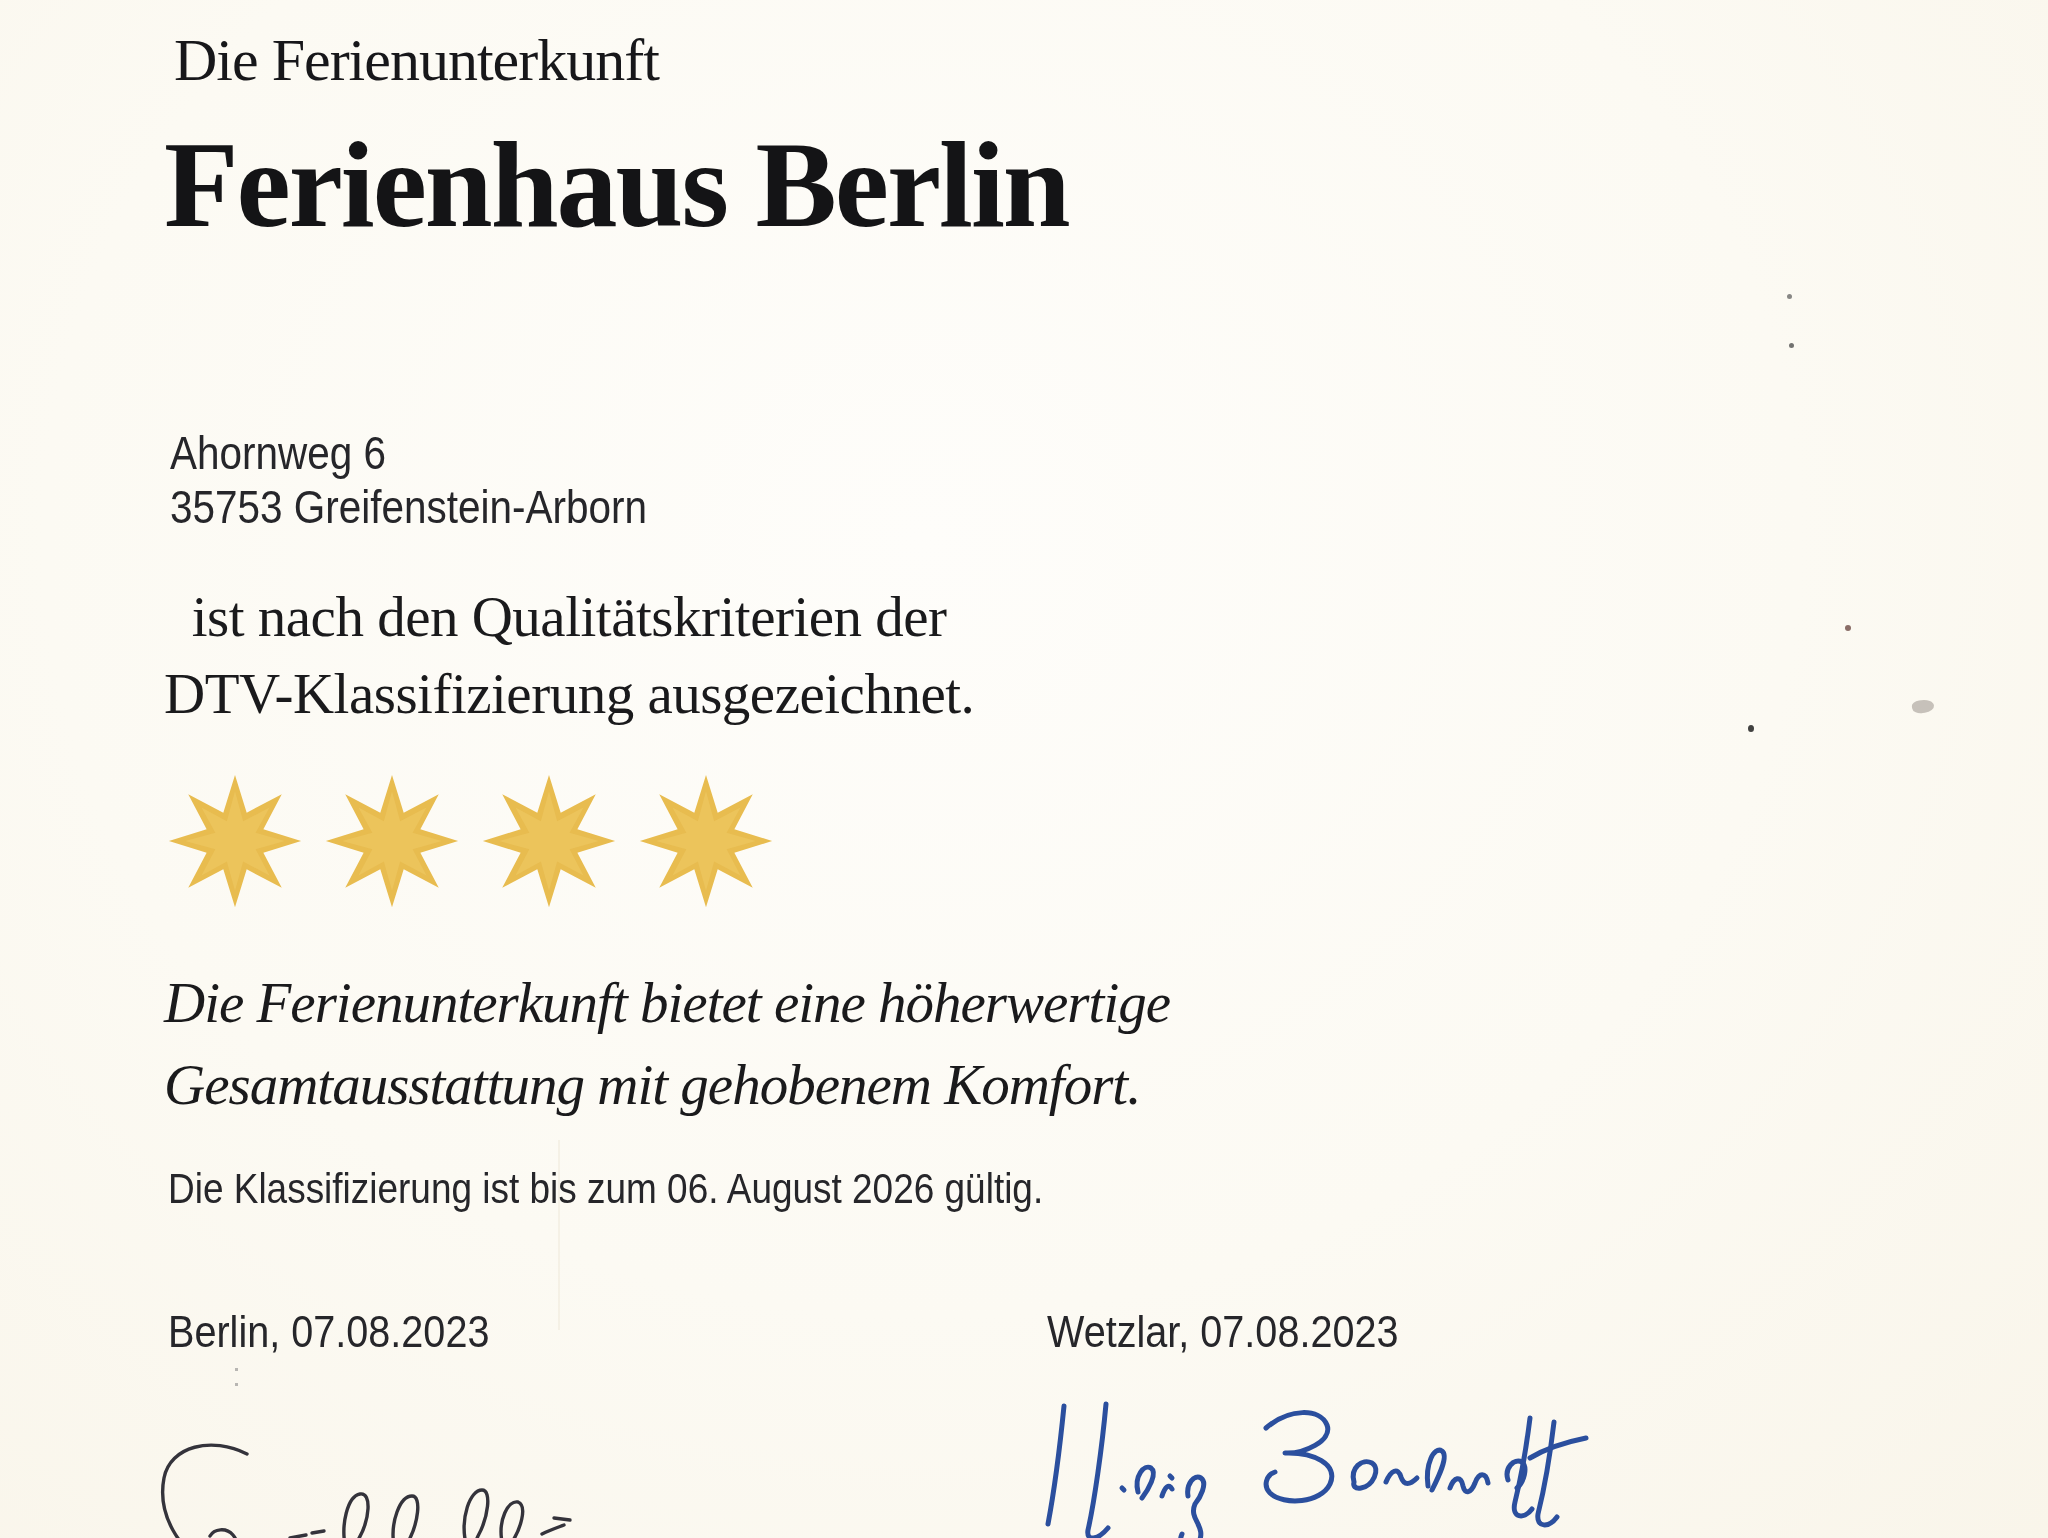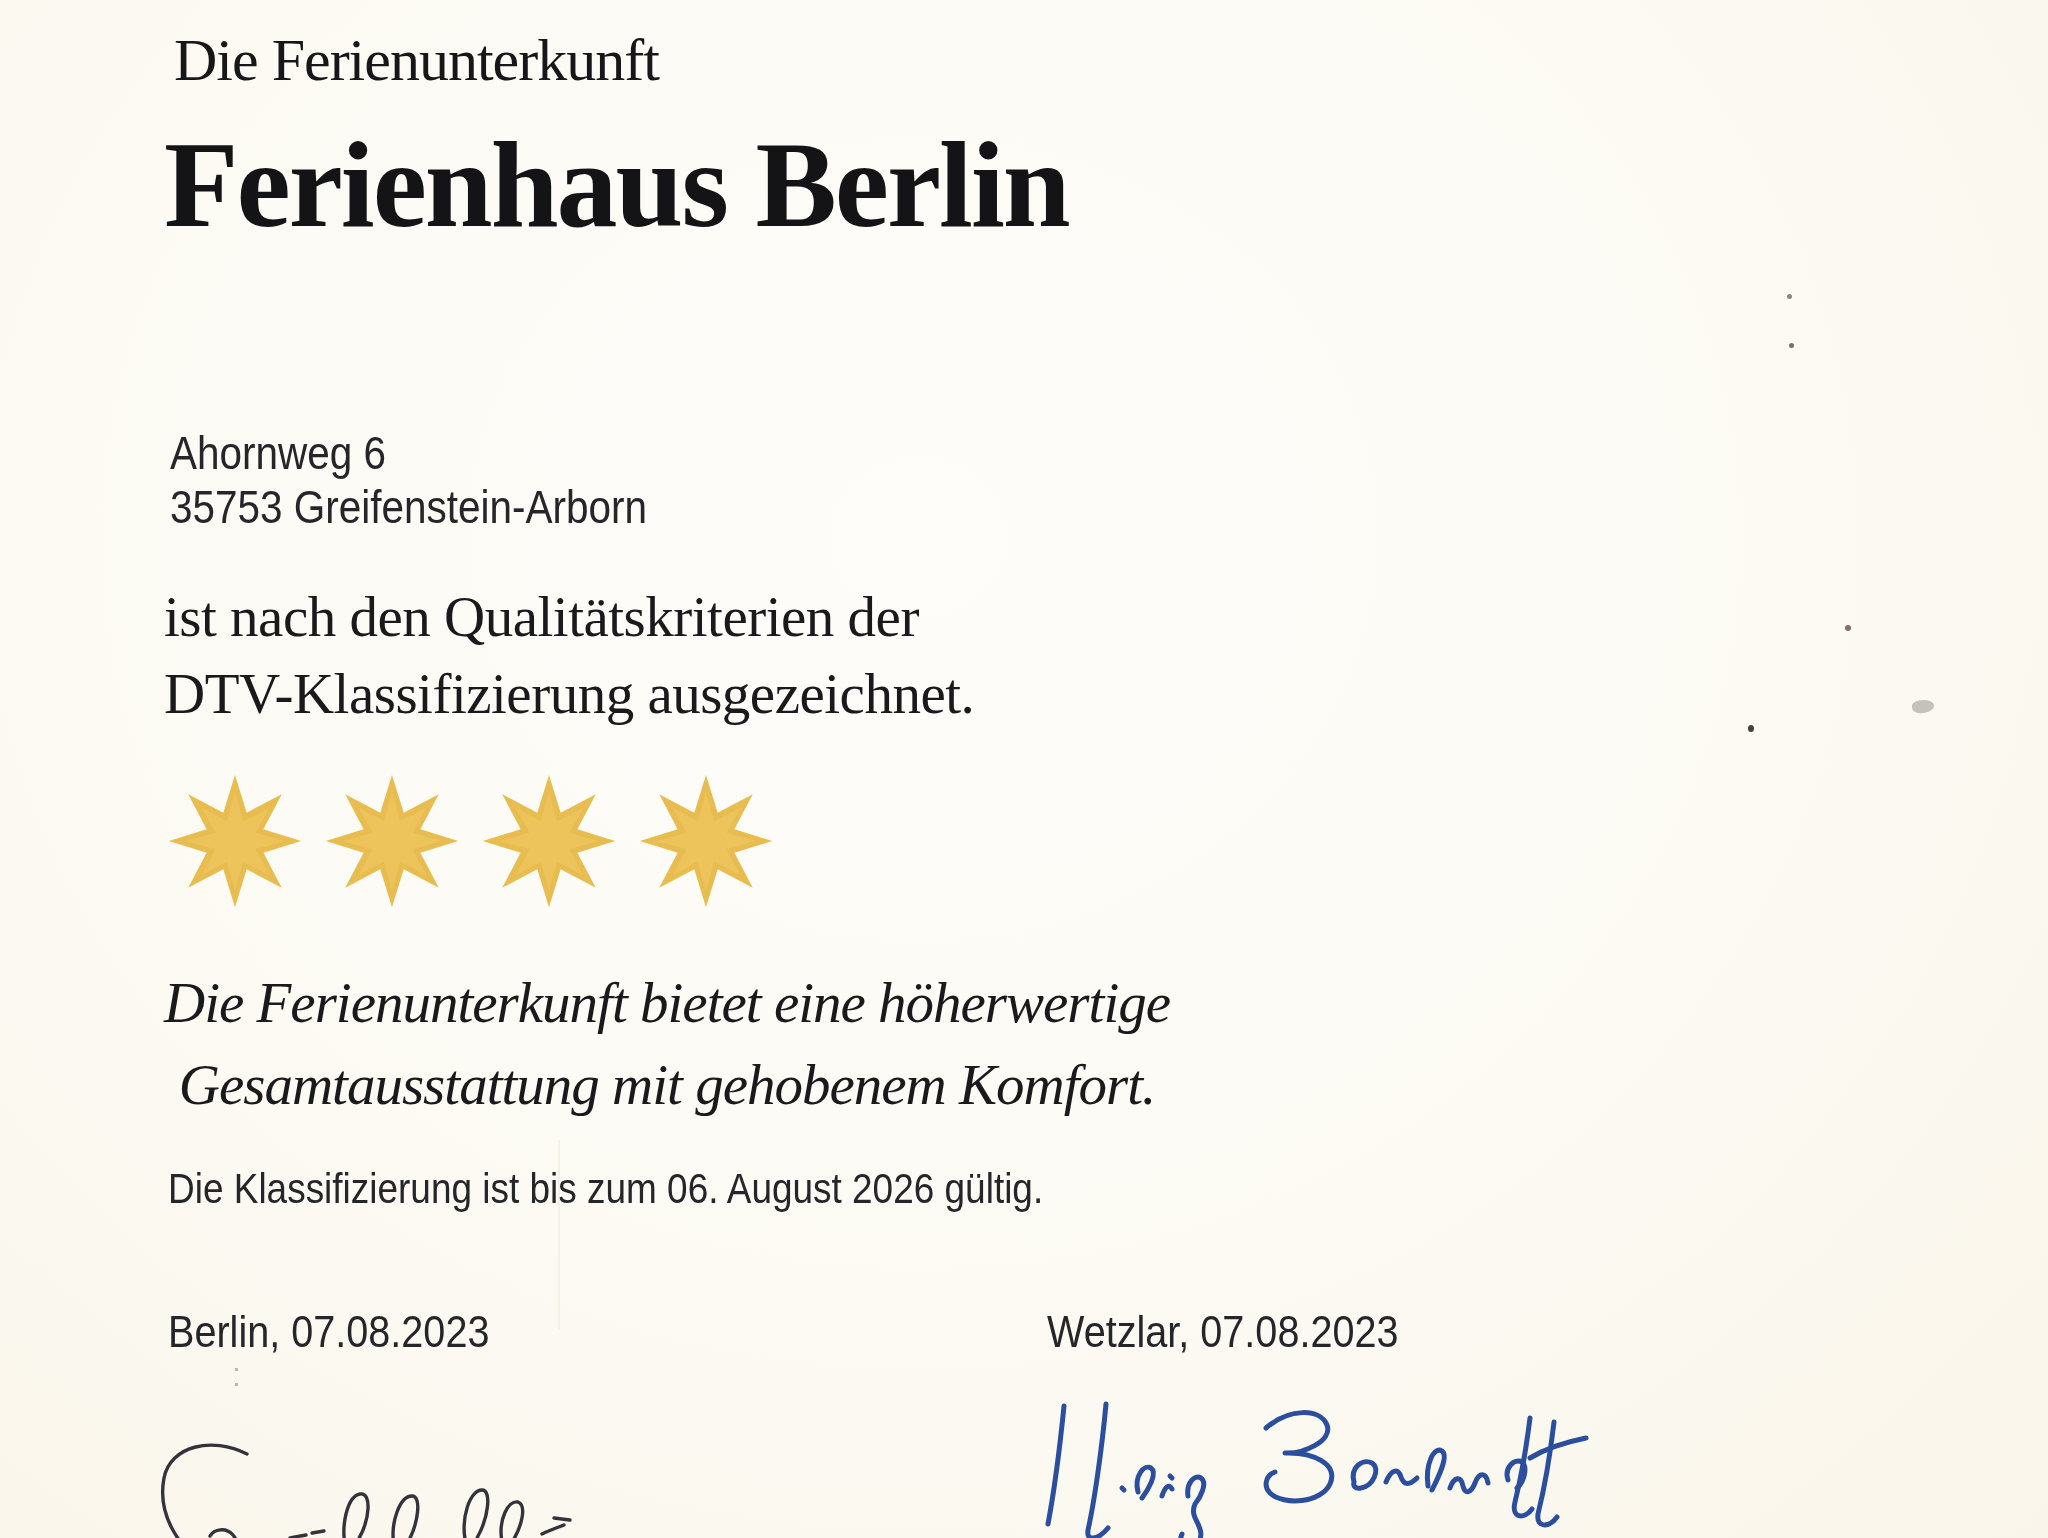--- a/index.html
+++ b/index.html
@@ -29,32 +29,32 @@
     transform:scaleX(0.88); transform-origin:left top;
   }
   .address{
     left:170px; top:426px;
     font-size:46px; line-height:54px;
   }
   .statement{
     left:164px; top:578px;
     font-size:57px; line-height:77px; letter-spacing:-0.5px;
     color:#1a1a1c;
+    text-align:center;
   }
   .stars-row{
     left:166px; top:772px;
     display:flex; gap:19px; height:138px;
   }
   .star-svg{display:block; width:138px; height:138px;}
   .description{
     left:164px; top:962px;
     font-style:italic;
     font-size:57px; line-height:82px; letter-spacing:-1px;
     color:#1a1a1c;
-    text-align:center;
   }
   .validity{
     left:168px; top:1164px;
     font-size:42px; line-height:50px;
   }
   .date-left{ left:168px; top:1306px; font-size:45px; line-height:52px;}
   .date-right{ left:1047px; top:1306px; font-size:45px; line-height:52px;}
   .sig{position:absolute; overflow:visible;}
   .sig-left{ left:150px; top:1432px; width:430px; height:170px;}
   .sig-right{ left:1030px; top:1388px; width:620px; height:185px;}

